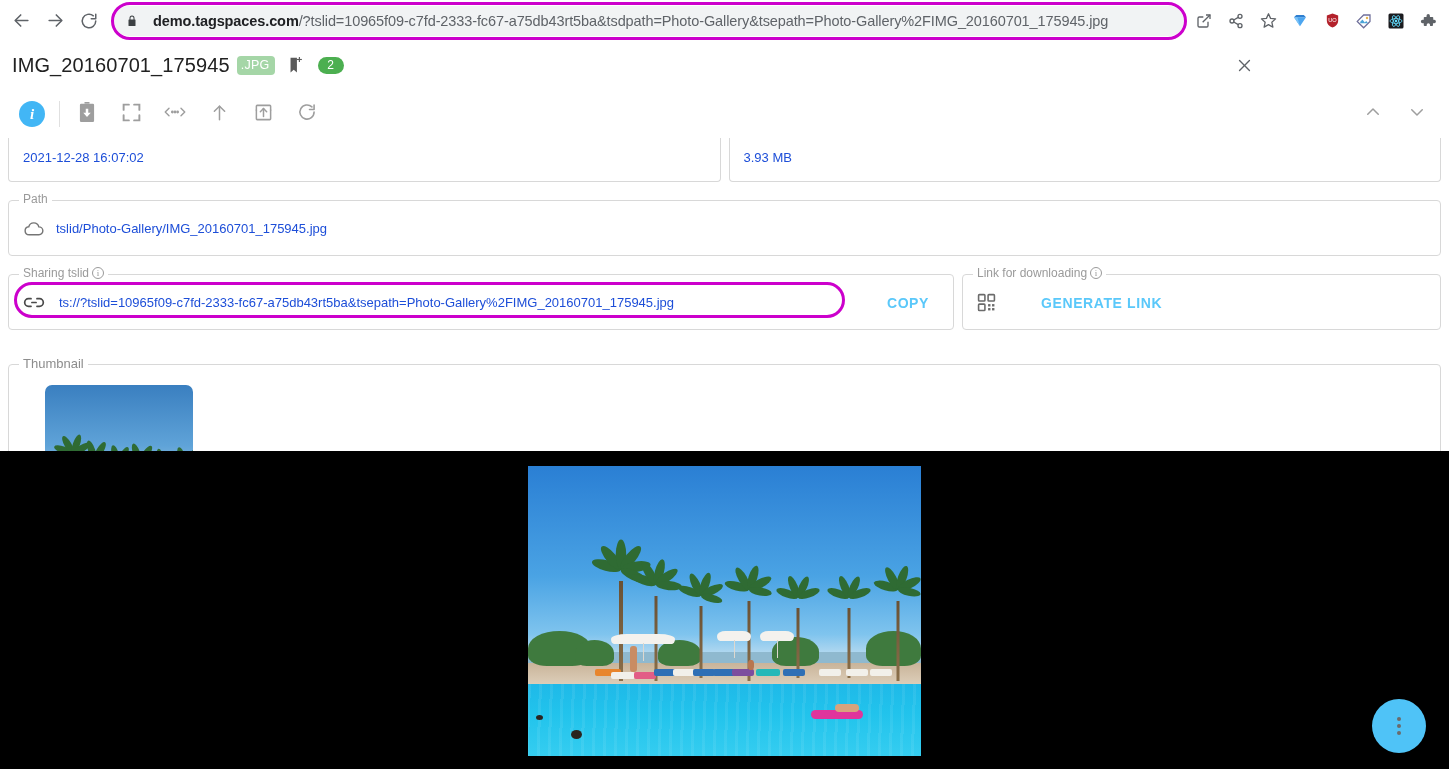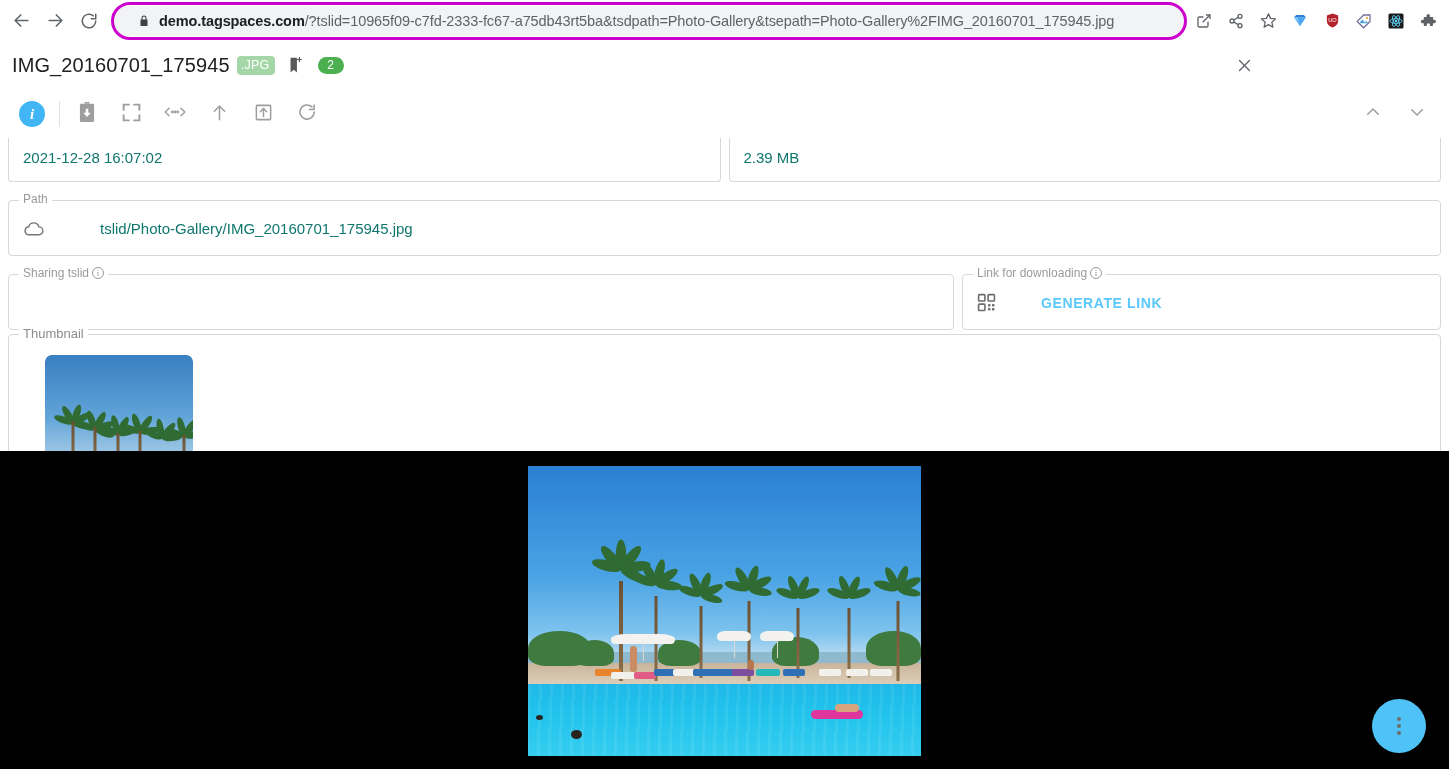--- a/index.html
+++ b/index.html
@@ -28,22 +28,23 @@
   }
   .nav-btn svg { display: block; }
 
   .omnibox {
     flex: none;
     margin-left: 8px;
     width: 1070px; height: 30px;
     background: #f1f3f4;
     border-radius: 16px;
     display: flex; align-items: center;
-    padding: 0 24px;
+    padding: 0 12px;
     position: relative;
+    gap: 6px;
   }
   .omnibox-ring {
     position: absolute;
     left: -3px; top: -4px;
     width: 1076px; height: 38px;
     border: 3px solid #cc00cc;
     border-radius: 20px;
     pointer-events: none;
   }
   .lock-icon { margin-right: 9px; display:flex; align-items:center; color:#3c4043; }
@@ -163,22 +164,22 @@
     position: absolute;
     top: -8px; left: 10px;
     background: #fff;
     padding: 0 4px;
     font-size: 12px;
     color: #9a9a9a;
     display: flex; align-items: center; gap: 3px;
     line-height: 1;
   }
   .field-val {
-    font-size: 15px;
-    color: #0f766e;
+    font-size: 13px;
+    color: #1d4ed8;
     white-space: nowrap;
     overflow: hidden;
   }
   .info-i {
     display: inline-flex; align-items: center; justify-content: center;
     width: 12px; height: 12px;
     border: 1px solid #9a9a9a;
     border-radius: 50%;
     font-size: 9px; color: #9a9a9a;
     font-family: "Liberation Serif", serif;
@@ -491,42 +492,54 @@
   </div>
 </div>
 
 <div class="panel">
 
   <div class="row row-top">
     <div class="field field-clip" style="flex:1;">
       <span class="field-val">2021-12-28 16:07:02</span>
     </div>
     <div class="field field-clip" style="flex:1;">
-      <span class="field-val">2.39 MB</span>
+      <span class="field-val">3.93 MB</span>
     </div>
   </div>
 
   <div class="row" style="margin-top:18px;">
-    <div class="field" style="flex:1;gap:44px;">
+    <div class="field" style="flex:1;">
       <span class="field-legend">Path</span>
       <span class="cloud-icon">
         <svg width="22" height="16" viewBox="0 0 24 18" fill="none" stroke="currentColor" stroke-width="1.6">
             <path d="M6.5 15.5a4.5 4.5 0 0 1-.4-8.98A5.8 5.8 0 0 1 17.4 6.6a4.2 4.2 0 0 1 .2 8.9z"></path>
           </svg>
       </span>
       <span class="field-val">tslid/Photo-Gallery/IMG_20160701_175945.jpg</span>
     </div>
   </div>
 
   <div class="row" style="margin-top:18px;">
     <div class="field" style="width:946px;">
       <span class="field-legend">
         <span>Sharing tslid</span>
         <span class="info-i">i</span>
       </span>
+      <div class="link-input-wrap">
+        <div class="link-ring"></div>
+        <span class="chain-icon">
+          <svg width="22" height="13" viewBox="0 0 26 14" fill="none" stroke="currentColor" stroke-width="2" stroke-linecap="round">
+              <path d="M10.5 7H15.5"></path>
+              <path d="M9.5 2.5H6.5a4.5 4.5 0 0 0 0 9h3"></path>
+              <path d="M16.5 2.5h3a4.5 4.5 0 0 1 0 9h-3"></path>
+            </svg>
+        </span>
+        <span class="field-val">ts://?tslid=10965f09-c7fd-2333-fc67-a75db43rt5ba&amp;tsepath=Photo-Gallery%2FIMG_20160701_175945.jpg</span>
+        <span class="copy-btn">COPY</span>
+      </div>
     </div>
 
     <div class="field" style="flex:1;">
       <span class="field-legend">
         <span>Link for downloading</span>
         <span class="info-i">i</span>
       </span>
       <span class="qr-icon">
         <svg width="19" height="19" viewBox="0 0 24 24" fill="currentColor">
             <rect x="2" y="2" width="8" height="8" rx="1" fill="none" stroke="currentColor" stroke-width="2"></rect>
@@ -535,21 +548,21 @@
             <rect x="14" y="14" width="3" height="3"></rect>
             <rect x="19" y="14" width="3" height="3"></rect>
             <rect x="14" y="19" width="3" height="3"></rect>
             <rect x="19" y="19" width="3" height="3"></rect>
           </svg>
       </span>
       <span class="generate-link">GENERATE LINK</span>
     </div>
   </div>
 
-  <div class="row" style="margin-top:4px;">
+  <div class="row" style="margin-top:34px;">
     <div class="field thumb-field" style="flex:1;">
       <span class="field-legend thumb-legend">Thumbnail</span>
       <div class="thumb-img">
         <div class="scene scene-thumb">
           <div class="palm" style="left:10%;bottom:0;width:26px;height:52px;">
               <div class="crown" style="width:26px;height:14px;">
                 <span style="transform:rotate(200deg)"></span>
                 <span style="transform:rotate(240deg)"></span>
                 <span style="transform:rotate(290deg)"></span>
                 <span style="transform:rotate(330deg)"></span>

